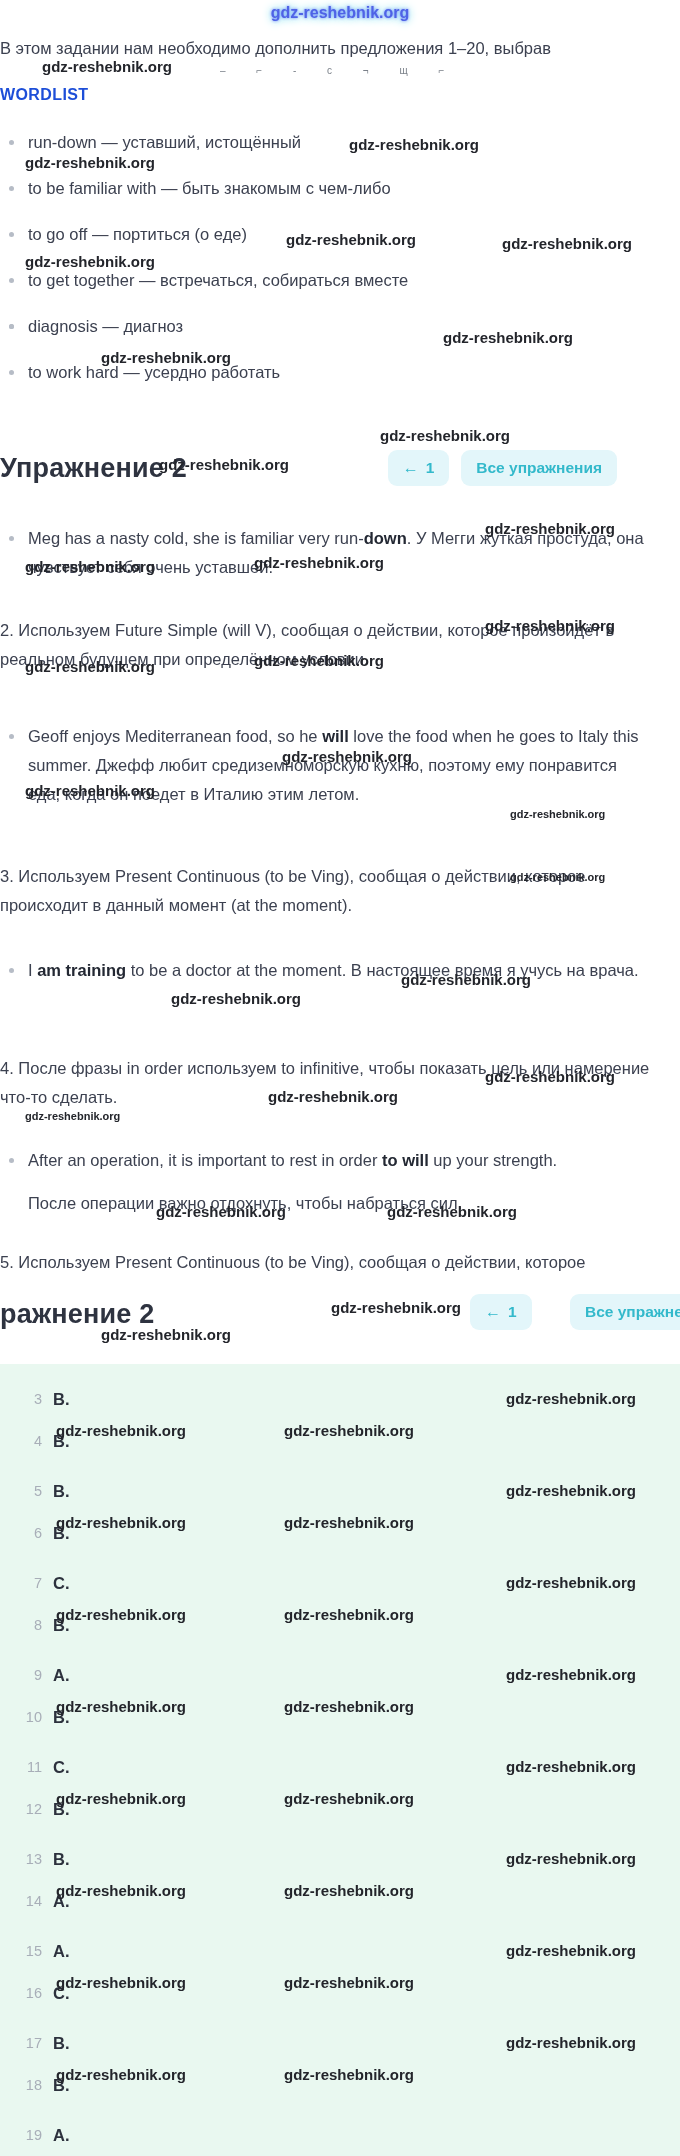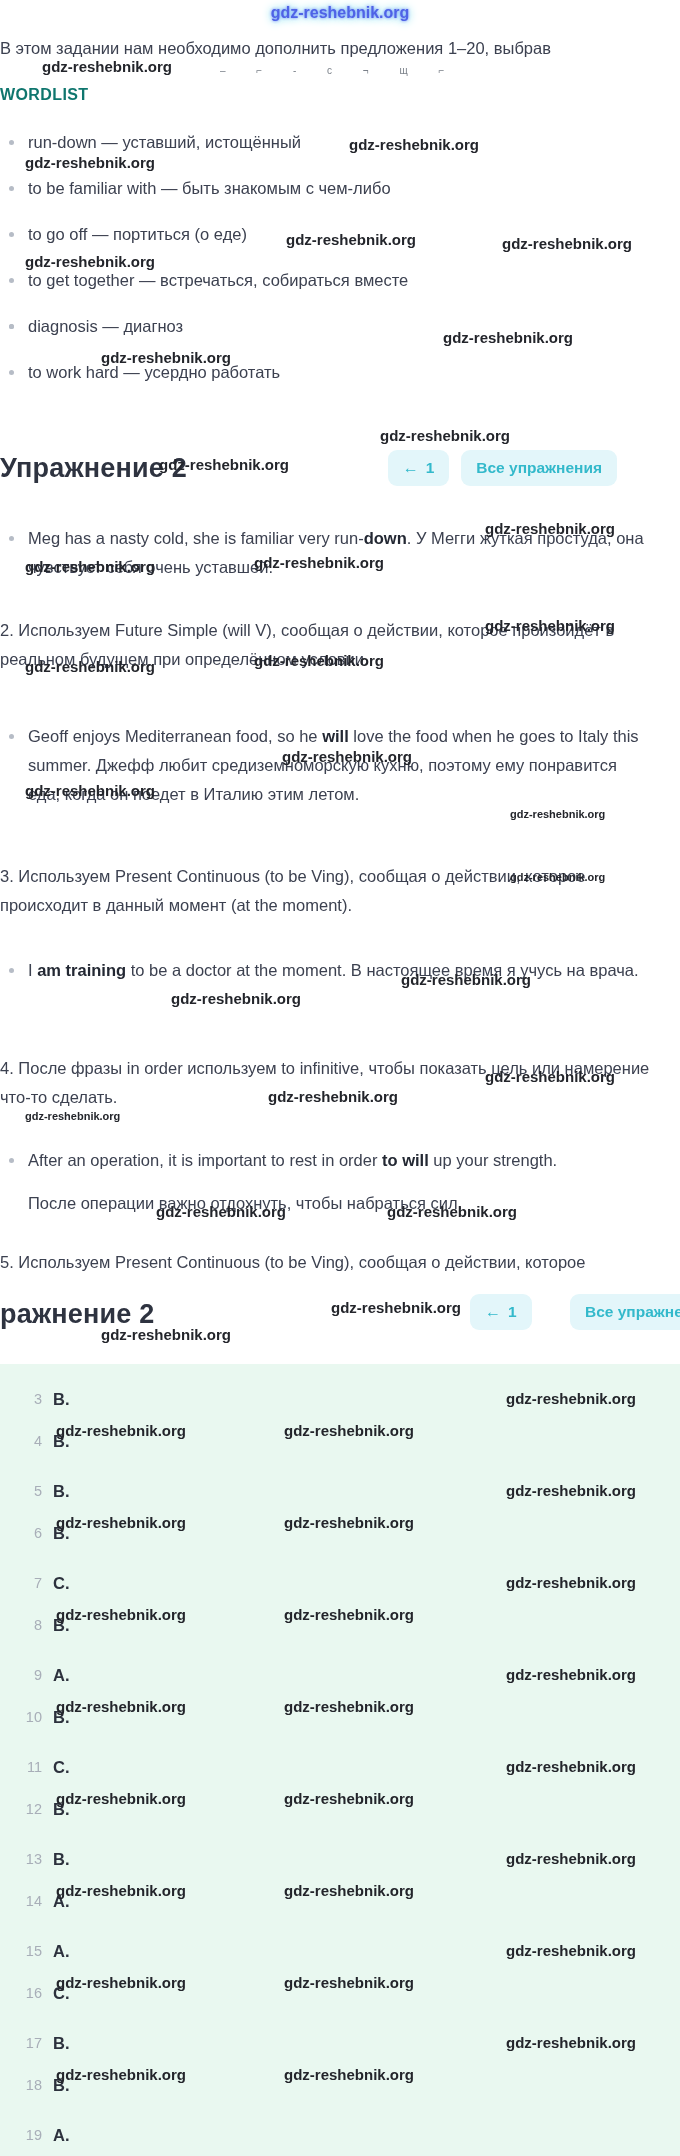--- a/index.html
+++ b/index.html
@@ -10,21 +10,21 @@
   .wm { position:absolute; font-size:15px; font-weight:600; color:#23252b; white-space:nowrap; z-index:6; }
   .wm-sm { font-size:11px; font-weight:700; }
   .wm-top { left:50%; transform:translateX(-50%); top:4px; color:#4f63e6; font-weight:700; font-size:16px;
             text-shadow:0 0 8px rgba(64,214,233,.95), 0 0 3px rgba(122,92,255,.9); }
 
   .blk { position:absolute; left:0; width:669px; z-index:2; }
   .txt { font-size:16.5px; line-height:29px; color:#3c4150; padding-right:16px; }
 
   .glyphs { font-size:10px; letter-spacing:14px; color:#7a8089; }
 
-  .wl-title { font-size:16px; font-weight:700; color:#0f766e; letter-spacing:.4px; }
+  .wl-title { font-size:16px; font-weight:700; color:#1d4ed8; letter-spacing:.4px; }
 
   ul.bullets { list-style:none; }
   ul.bullets li { position:relative; padding-left:28px; padding-right:16px;
                   font-size:16.5px; line-height:29px; color:#3c4150; }
   ul.wordlist li { margin-bottom:17px; }
   .dot { position:absolute; left:9px; top:12px; width:5px; height:5px; border-radius:50%; background:#b6bcc6; }
   ul.bullets b { color:#232833; }
   .ru-line { display:block; margin-top:14px; }
 
   .ex-header { display:flex; align-items:center; height:44px; }

